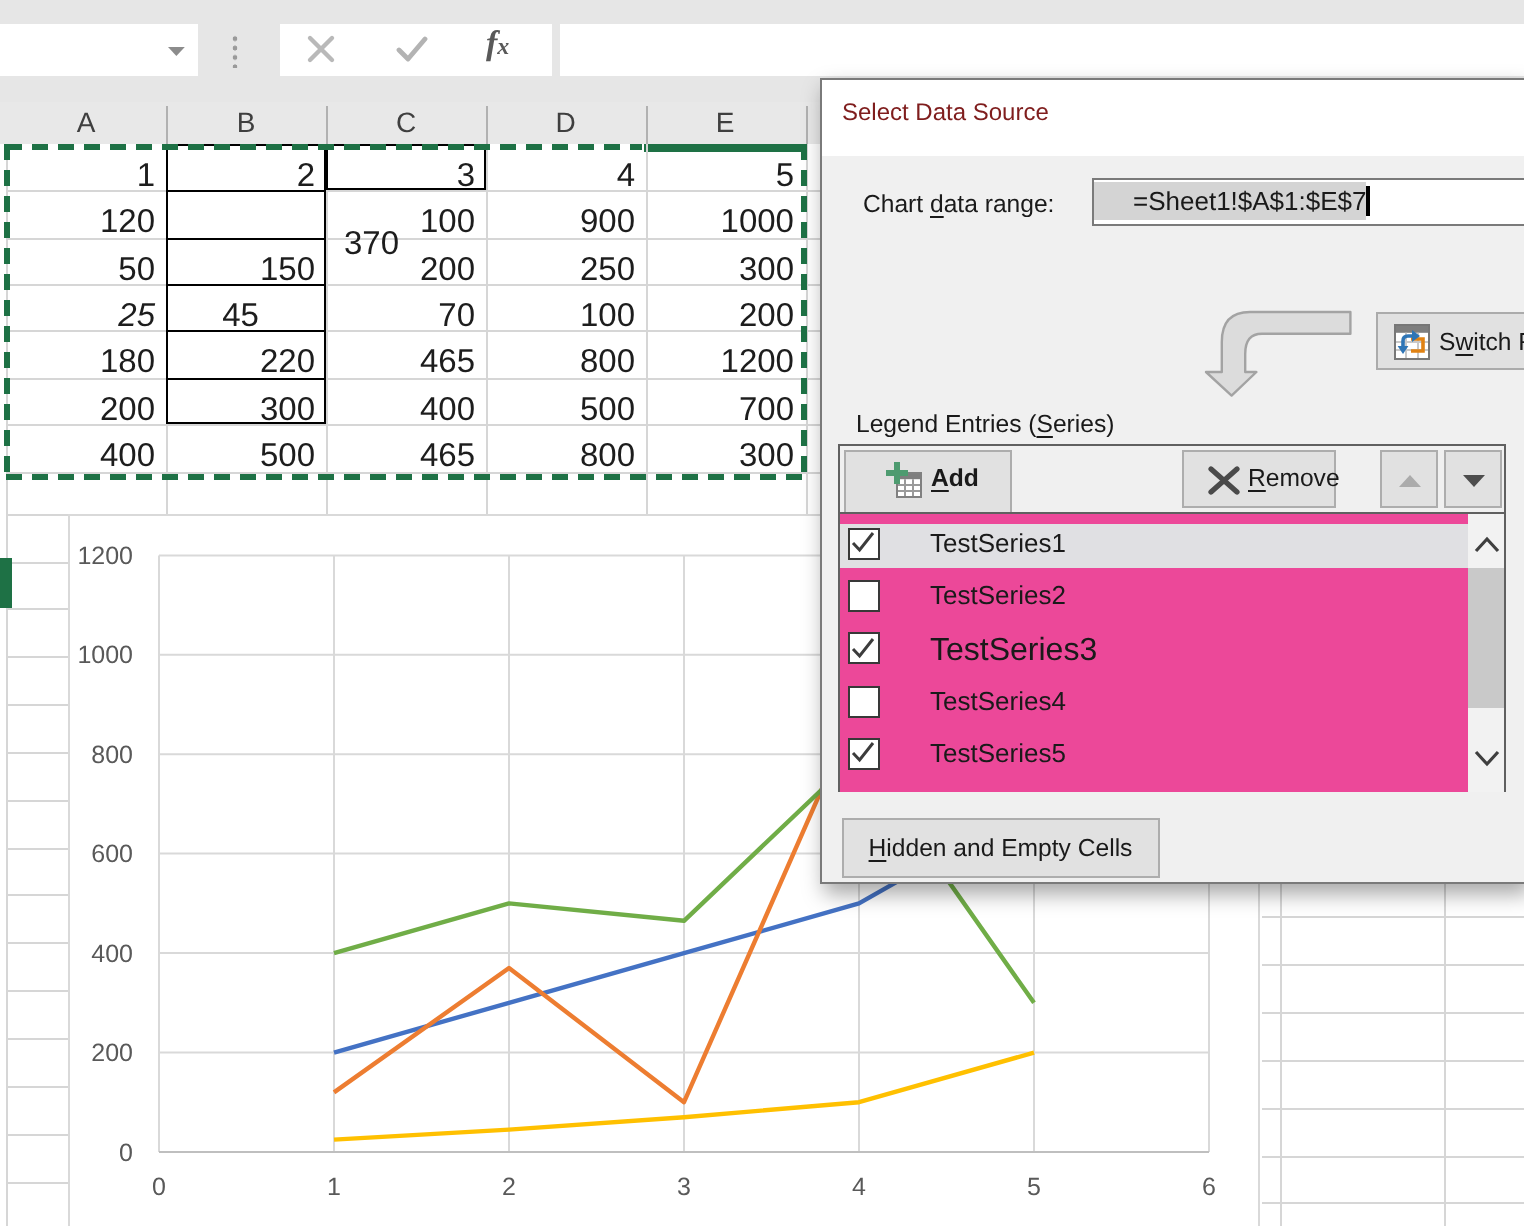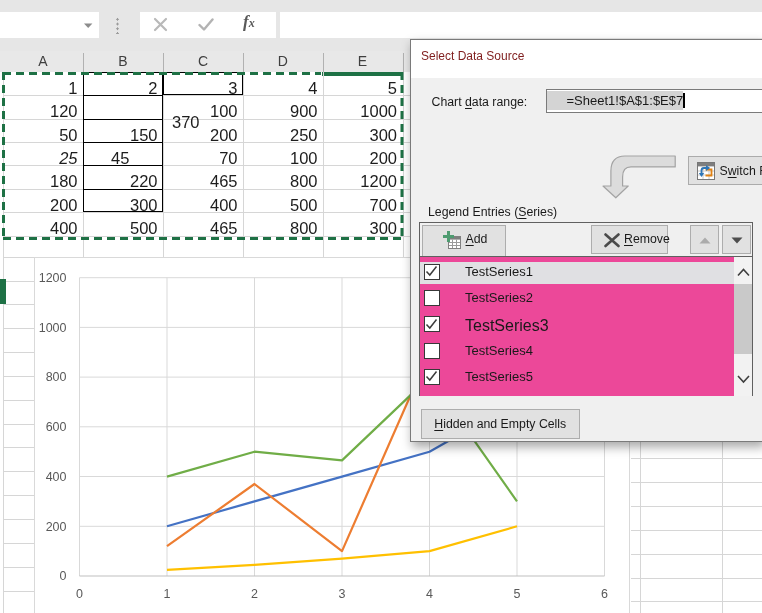--- a/index.html
+++ b/index.html
@@ -227,21 +227,21 @@
       <path d="M1.8 11 L4.5 15 L7.2 11 Z" fill="#2e75b6"></path>
     </svg>
     <div class="abs" style="left:31px;top:7px;">S<u>w</u>itch Row/Column</div>
   </div>
 
   <div class="abs" style="left:17.5px;top:165px;">Legend Entries (<u>S</u>eries)</div>
 
   <div class="abs" style="left:8px;top:181.6px;width:334.5px;height:174px;border:1px solid #606060;
        box-sizing:border-box;background:#f0f0f0;">
 
-    <div class="abs" style="left:2px;top:2px;width:84px;height:39px;background:#e1e1e1;border:1px solid #adadad;box-sizing:border-box;">
+    <div class="abs" style="left:2px;top:2px;width:84px;height:39px;background:#e1e1e1;border:1px solid #adadad;box-sizing:border-box;font-weight:bold;">
       <svg class="abs" style="left:20px;top:5px;" width="19" height="19">
         <rect x="5.5" y="5.5" width="12" height="12" fill="#fff" stroke="#808080"></rect>
         <rect x="6" y="6" width="11" height="2.6" fill="#7e7e7e"></rect>
         <g stroke="#9a9a9a" stroke-width="1">
             <line x1="6" y1="11.5" x2="17" y2="11.5"></line>
             <line x1="6" y1="14.5" x2="17" y2="14.5"></line>
             <line x1="9.5" y1="8.6" x2="9.5" y2="17"></line>
             <line x1="13.5" y1="8.6" x2="13.5" y2="17"></line>
           </g>
         <path d="M4 0 L7 0 L7 4 L11 4 L11 7 L7 7 L7 11 L4 11 L4 7 L0 7 L0 4 L4 4 Z" fill="#4e9b70"></path>

